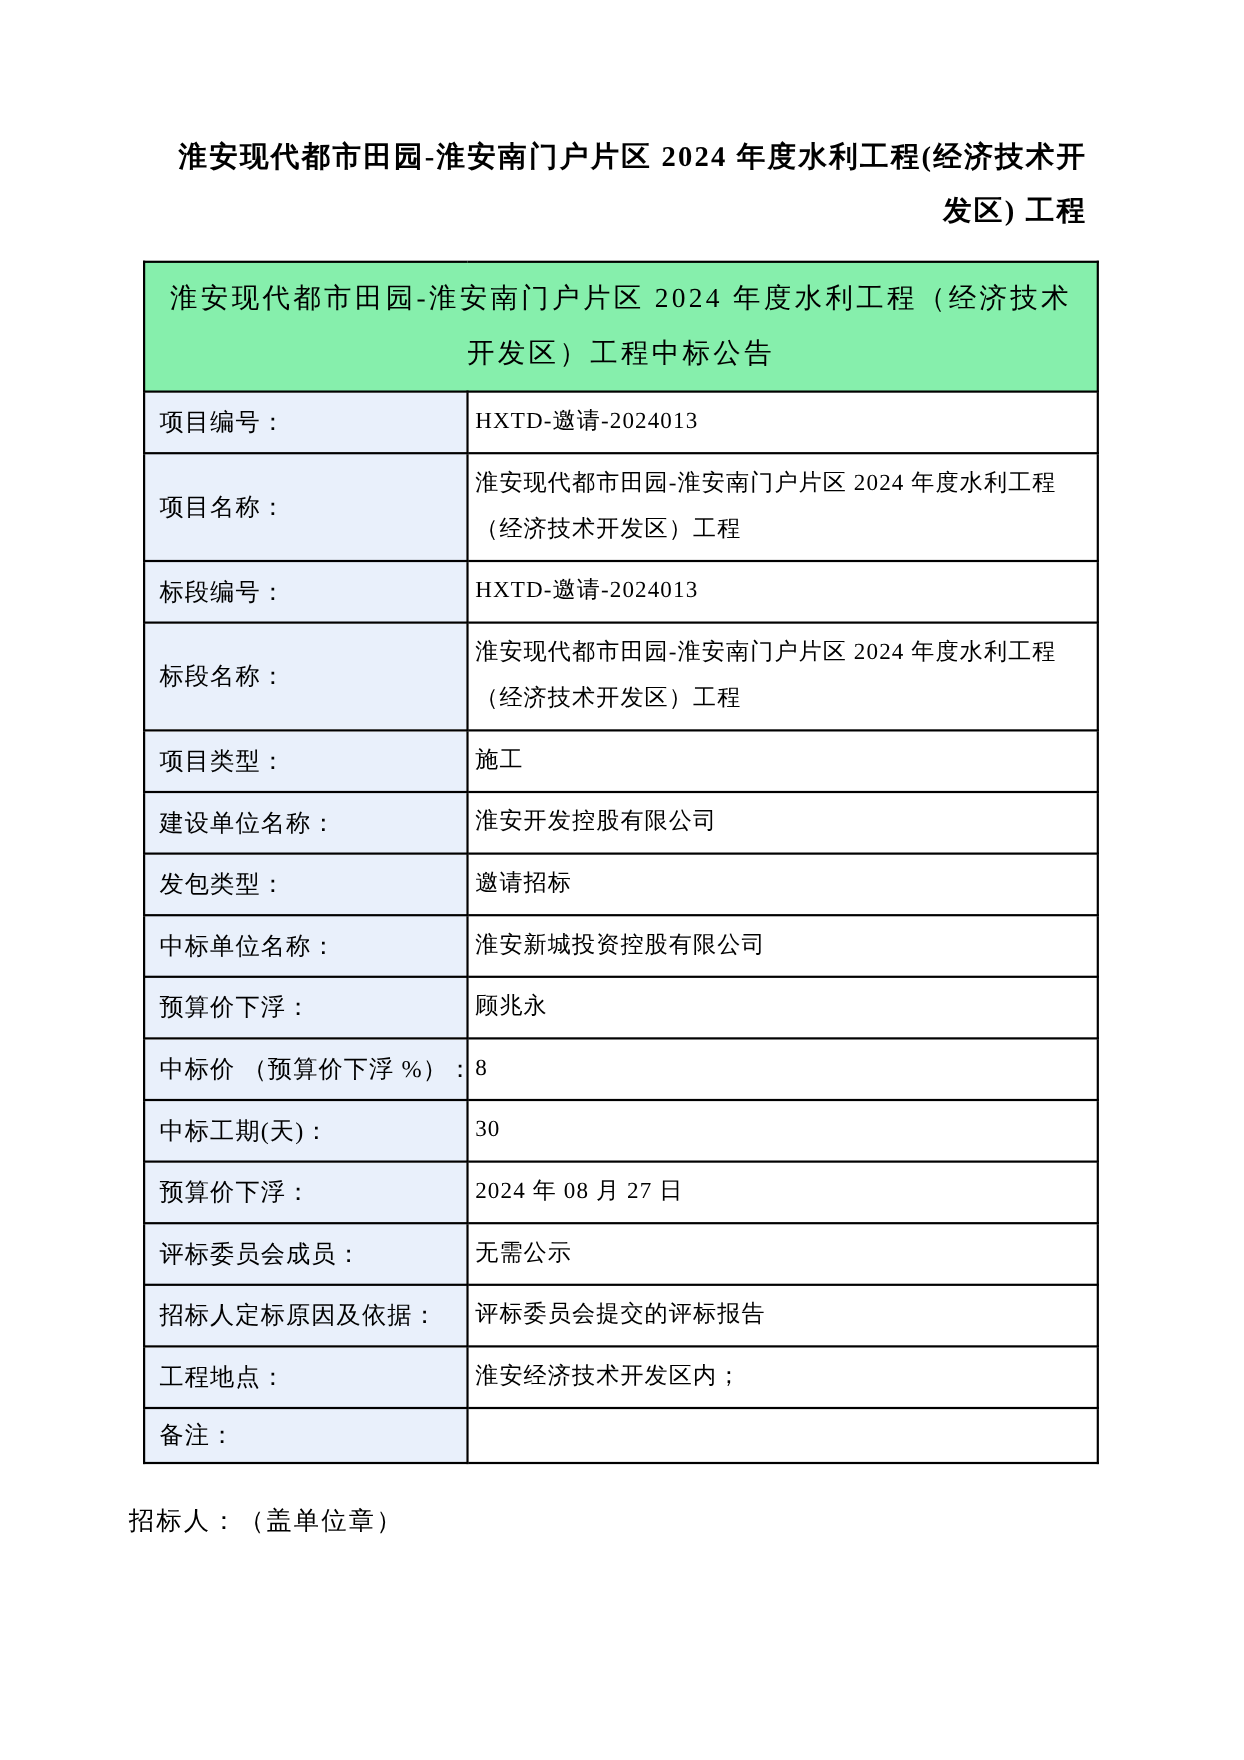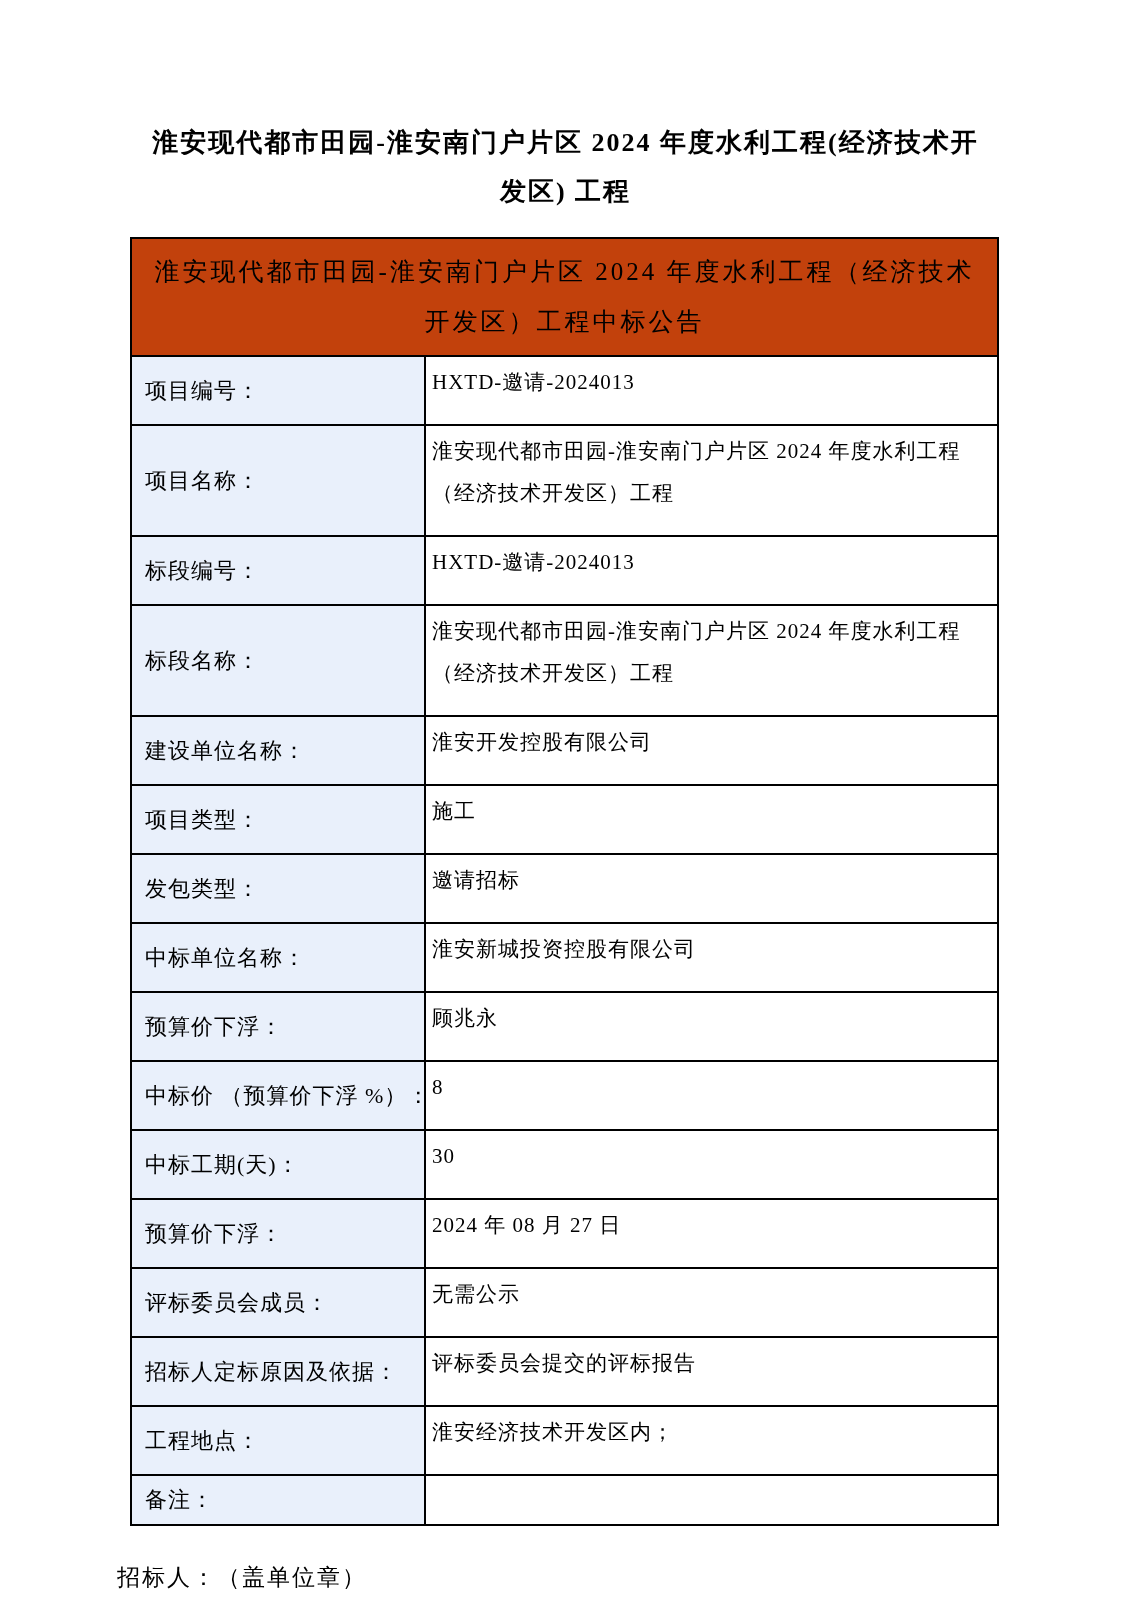--- a/index.html
+++ b/index.html
@@ -16,21 +16,21 @@
   }
   .page {
     position: relative;
     width: 1131px;
     height: 1600px;
     background: #ffffff;
   }
   .doc-title {
     margin: 118px auto 0 auto;
     width: 846px;
-    text-align: center;
+    text-align: right;
     font-weight: bold;
     font-size: 26px;
     line-height: 49px;
     letter-spacing: 2px;
   }
   table.bid-table {
     border-collapse: collapse;
     table-layout: fixed;
     width: 867px;
     margin: 21px 0 0 130px;
@@ -41,37 +41,37 @@
     vertical-align: middle;
     box-sizing: border-box;
   }
   .table-title-cell {
     height: 118px;
     text-align: center;
     font-size: 25px;
     line-height: 50px;
     letter-spacing: 3px;
     padding: 0 14px;
-    background: #c2410c;
+    background: #86efac;
   }
   .label-cell {
     background: #e9f0fb;
     font-size: 22px;
     letter-spacing: 1px;
     padding: 6px 7px 6px 13px;
     white-space: nowrap;
     overflow: hidden;
     height: 50px;
   }
   .value-cell {
     background: #ffffff;
     font-size: 21px;
     letter-spacing: 1px;
     line-height: 42px;
-    padding: 4px 8px 21px 6px;
+    padding: 4px 8px 8px 6px;
     height: 50px;
   }
   .footer-bidder {
     margin: 36px 0 0 117px;
     font-size: 23px;
     letter-spacing: 2px;
   }
   .footer-date {
     margin: 103px 0 0 663px;
     font-size: 23px;
@@ -104,26 +104,26 @@
         </tr>
         <tr>
           <td class="label-cell">标段编号：</td>
           <td class="value-cell">HXTD-邀请-2024013</td>
         </tr>
         <tr>
           <td class="label-cell">标段名称：</td>
           <td class="value-cell">淮安现代都市田园-淮安南门户片区 2024 年度水利工程 （经济技术开发区）工程</td>
         </tr>
         <tr>
+          <td class="label-cell">项目类型：</td>
+          <td class="value-cell">施工</td>
+        </tr>
+        <tr>
           <td class="label-cell">建设单位名称：</td>
           <td class="value-cell">淮安开发控股有限公司</td>
-        </tr>
-        <tr>
-          <td class="label-cell">项目类型：</td>
-          <td class="value-cell">施工</td>
         </tr>
         <tr>
           <td class="label-cell">发包类型：</td>
           <td class="value-cell">邀请招标</td>
         </tr>
         <tr>
           <td class="label-cell">中标单位名称：</td>
           <td class="value-cell">淮安新城投资控股有限公司</td>
         </tr>
         <tr>

